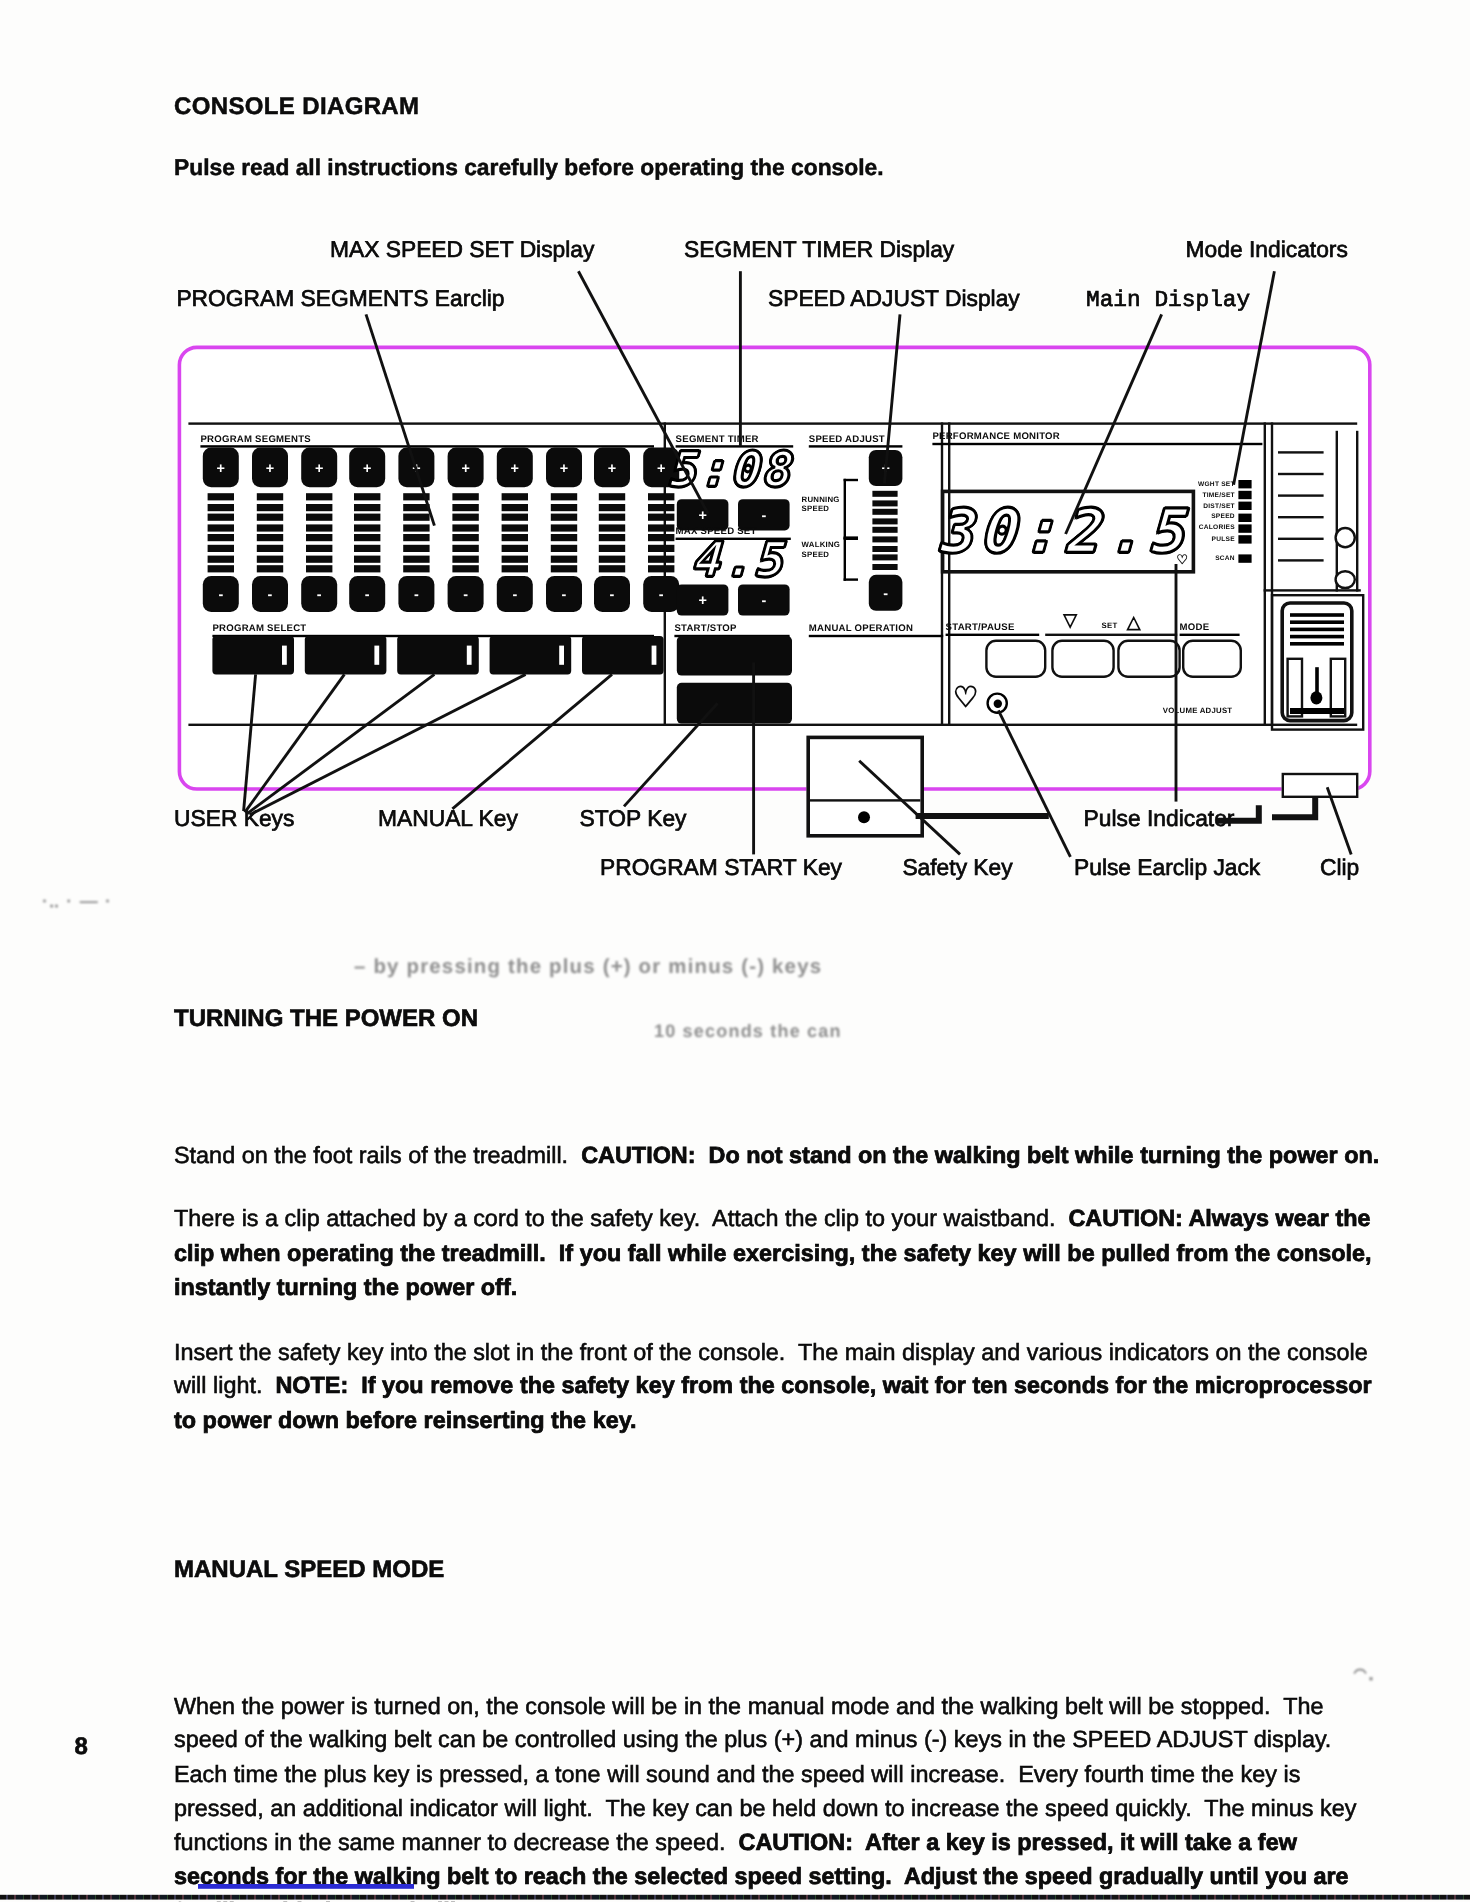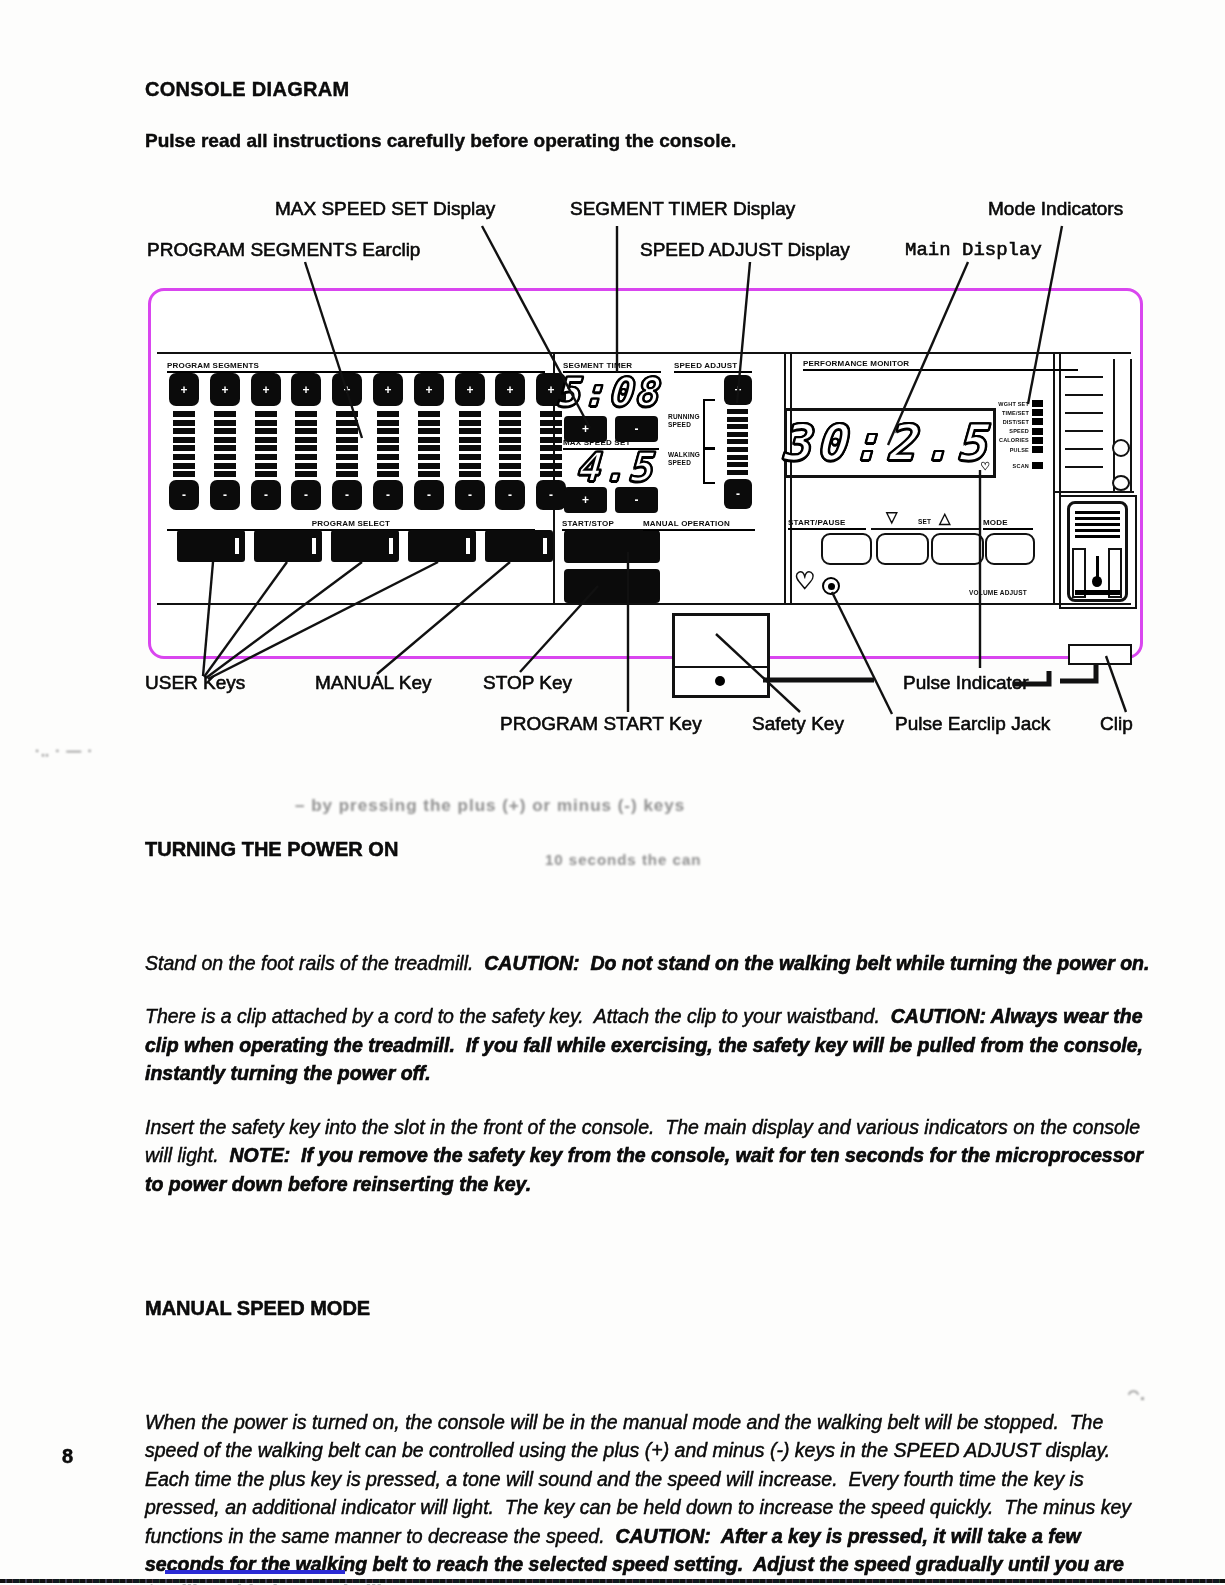--- a/index.html
+++ b/index.html
@@ -7,21 +7,21 @@
         font-family:"Liberation Sans",sans-serif;color:#0c0c0c;overflow:hidden;}
   .abs{position:absolute;}
   
   .doc-title{left:145px;top:78px;font-size:20px;font-weight:700;-webkit-text-stroke:.4px #000;letter-spacing:.3px;}
   .intro{left:145px;top:130px;font-size:19px;font-weight:700;-webkit-text-stroke:.4px #000;}
   .dlabel{font-size:19px;font-weight:400;-webkit-text-stroke:.55px #000;white-space:nowrap;}
   .bodytext{left:145px;top:778px;width:1008px;font-size:19.5px;line-height:28.5px;
             -webkit-text-stroke:.45px #000;white-space:pre-wrap;}
   .bodytext h3{font-size:20px;margin:0 0 28px 0;font-weight:700;-webkit-text-stroke:.5px #000;}
   .bodytext h3.h2{margin-top:14px;}
-  .bodytext p{margin:0 0 25px 0;font-style:italic;}
+  .bodytext p{margin:0 0 25px 0;}
   .b{font-weight:700;-webkit-text-stroke:.6px #000;}
   .pagenum{left:62px;top:1445px;font-size:20px;font-weight:700;-webkit-text-stroke:.5px #000;}
   .ghost{position:absolute;color:#8f8f8f;filter:blur(1.1px);font-weight:700;letter-spacing:1px;font-size:17px;white-space:nowrap;}
   
   .console{left:148px;top:288px;width:989px;height:365px;border:3px solid #d946ef;border-radius:16px;background:#fff;}
   .line-h{border-top:2.5px solid #111;height:0;}
   .line-v{border-left:2.5px solid #111;width:0;}
   .clabel{font-size:8px;font-weight:700;letter-spacing:.2px;border-bottom:2.5px solid #000;
           padding-bottom:1px;white-space:nowrap;line-height:9px;}
   .tinylabel{font-size:6.5px;font-weight:700;line-height:7.5px;letter-spacing:.2px;}
@@ -215,21 +215,21 @@
         <div class="abs bar" style="left: 371px; top: 63.8px; width: 22px; height: 6px;"></div>
         <div class="abs bar" style="left: 371px; top: 72.4px; width: 22px; height: 6px;"></div>
         <div class="abs bar" style="left: 371px; top: 81px; width: 22px; height: 6px;"></div>
         <div class="abs bar" style="left: 371px; top: 89.6px; width: 22px; height: 6px;"></div>
         <div class="abs bar" style="left: 371px; top: 98.2px; width: 22px; height: 6px;"></div>
         <div class="abs blackbtn" style="left: 367px; top: 107px; width: 30px; height: 30px; border-radius: 7px;">
           <span>-</span>
         </div>
       </div>
 
-    <div class="abs clabel" style="left:16px;top:228px;width:368px;text-align:center;">PROGRAM SELECT</div>
+    <div class="abs clabel" style="left:26px;top:228px;width:368px;">PROGRAM SELECT</div>
     <div class="abs" style="left:26px;top:239px;width:380px;height:36px;" id="selbtns">
         <div class="abs blackbtn" style="left: 0px; top: 0px; width: 68px; height: 32px; border-radius: 3px;">
           <div class="slit"></div>
         </div>
         <div class="abs blackbtn" style="left: 77px; top: 0px; width: 68px; height: 32px; border-radius: 3px;">
           <div class="slit"></div>
         </div>
         <div class="abs blackbtn" style="left: 154px; top: 0px; width: 68px; height: 32px; border-radius: 3px;">
           <div class="slit"></div>
         </div>
@@ -277,23 +277,23 @@
         <span>-</span>
       </div>
     <div class="abs tinylabel" style="left:517px;top:122px;width:42px;">RUNNING SPEED</div>
     <div class="abs bracket" style="left:552px;top:108px;width:10px;height:46px;"></div>
     <div class="abs tinylabel" style="left:517px;top:160px;width:42px;">WALKING SPEED</div>
     <div class="abs bracket" style="left:552px;top:157px;width:10px;height:32px;"></div>
 
     <div class="abs clabel" style="left:411px;top:228px;width:96px;">START/STOP</div>
     <div class="abs blackbtn" style="left:413px;top:239px;width:96px;height:33px;"></div>
     <div class="abs blackbtn" style="left:413px;top:278px;width:96px;height:34px;"></div>
-    <div class="abs clabel" style="left:492px;top:228px;width:112px;">MANUAL OPERATION</div>
-
-    <div class="abs clabel" style="left:626px;top:68px;width:275px;margin-left:26px;">PERFORMANCE MONITOR</div>
+    <div class="abs clabel" style="left:523px;top:228px;width:112px;">MANUAL OPERATION</div>
+
+    <div class="abs clabel" style="left:626px;top:68px;width:275px;">PERFORMANCE MONITOR</div>
     <div class="abs" style="left:633px;top:117px;width:206px;height:64px;border:3px solid #111;display:flex;align-items:center;justify-content:center;">
       <span class="seg" style="font-size:50px;letter-spacing:5px;">30:2.5</span>
       <span style="position:absolute;right:3px;bottom:2px;font-size:11px;font-weight:700;">♡</span>
     </div>
     <div class="abs" style="left:836px;top:108px;width:56px;" id="modeinds">
         <div class="mi-row">
           <span class="mi-label">WGHT SET</span>
           <span class="mi-block"></span>
         </div>
         <div class="mi-row">

